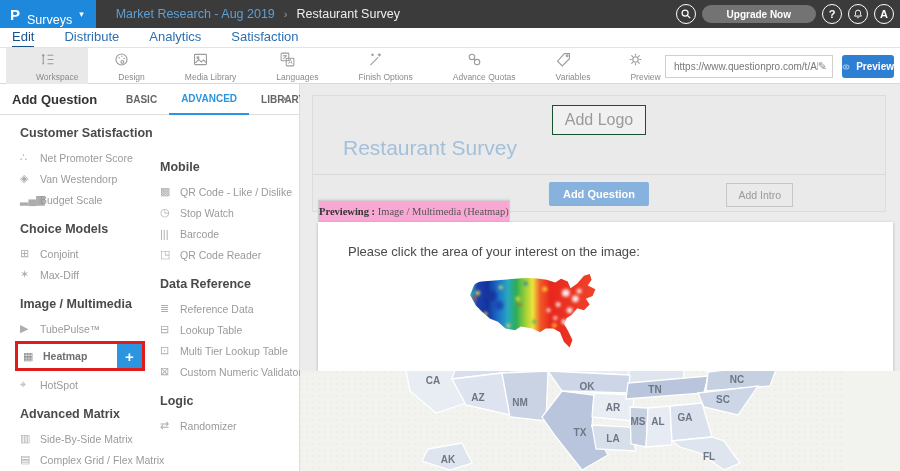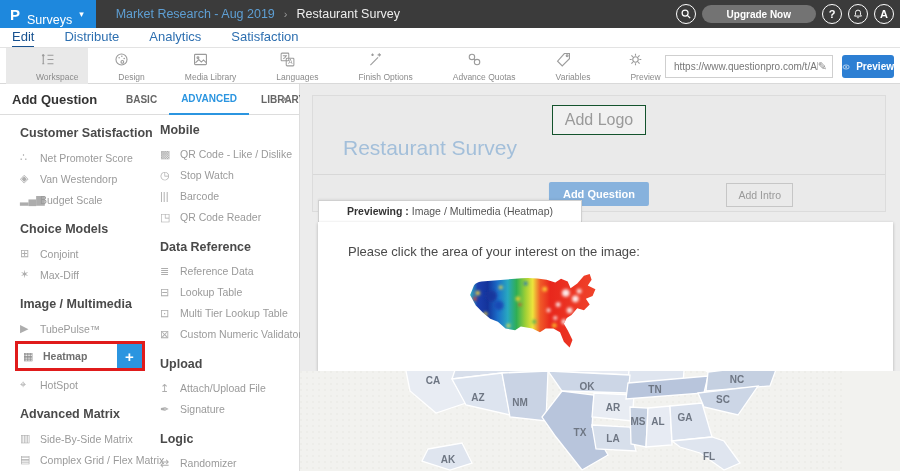--- a/index.html
+++ b/index.html
@@ -60,21 +60,21 @@
 
   
   .main { position:absolute; left:300px; top:84px; width:600px; height:387px; background:#ececec; }
   .survey-card { position:absolute; left:12px; top:11px; width:574px; background:#eaeaea; border:1px solid #dcdcdc; }
   .logo-row { height:38px; text-align:center; padding-top:9px; }
   .ghost-btn { display:inline-block; border:1px solid #14532d; background:rgba(255,255,255,0.35); color:#9a9a9a; font-size:16px; padding:5px 12px; }
   .survey-title { margin:2px 0 14px 30px; font-size:21px; color:#a3bfda; font-weight:normal; }
   .card-footer { position:relative; border-top:1px solid #d8d8d8; height:37px; }
   .add-q-btn { position:absolute; left:50%; transform:translateX(-50%); top:7px; background:#87b2dd; border:none; border-radius:2px; color:#fff; font-size:11px; font-weight:bold; padding:6px 14px; }
   .add-intro-btn { position:absolute; right:92px; top:8px; border:1px solid #c6c6c6; background:transparent; color:#9a9a9a; font-size:10.5px; padding:5px 11px; }
-  .preview-tab { position:absolute; left:18px; top:116px; height:22px; background:#ffffff; border:1px solid #d0d0d0; border-bottom:none; font-size:10.5px; line-height:21px; padding:0 28px; color:#555; box-shadow:0 -1px 2px rgba(0,0,0,0.07); }
+  .preview-tab { position:absolute; left:18px; top:116px; height:22px; background:#f9a8d4; border:1px solid #d0d0d0; border-bottom:none; font-size:10.5px; line-height:21px; padding:0 0; color:#555; box-shadow:0 -1px 2px rgba(0,0,0,0.07);font-family:Liberation Serif, serif; }
   .preview-tab b { color:#333; }
   .preview-body { position:absolute; left:18px; top:138px; width:575px; height:149px; background:#fff; box-shadow:0 1px 3px rgba(0,0,0,0.25); }
   .question-text { position:absolute; left:30px; top:22px; font-size:13px; color:#4a4a4a; }
   .heat-img { position:absolute; left:143px; top:50px; width:156px; height:88px; }
   .map-strip { position:absolute; left:0; top:287px; width:600px; height:100px; }
   .map-strip svg { display:block; }
 </style>
 </head>
 <body>
 <div class="stage">
@@ -310,31 +310,20 @@
               <span class="pglyph">⊟</span>
               <span class="plabel">Lookup Table</span>
             </div>
             <div class="pitem">
               <span class="pglyph">⊡</span>
               <span class="plabel">Multi Tier Lookup Table</span>
             </div>
             <div class="pitem">
               <span class="pglyph">⊠</span>
               <span class="plabel">Custom Numeric Validator</span>
-            </div>
-          </div>
-          <div class="psec">
-            <div class="psec-h">Upload</div>
-            <div class="pitem">
-              <span class="pglyph">↥</span>
-              <span class="plabel">Attach/Upload File</span>
-            </div>
-            <div class="pitem">
-              <span class="pglyph">✒</span>
-              <span class="plabel">Signature</span>
             </div>
           </div>
           <div class="psec">
             <div class="psec-h">Logic</div>
             <div class="pitem">
               <span class="pglyph">⇄</span>
               <span class="plabel">Randomizer</span>
             </div>
           </div>
         </div>

